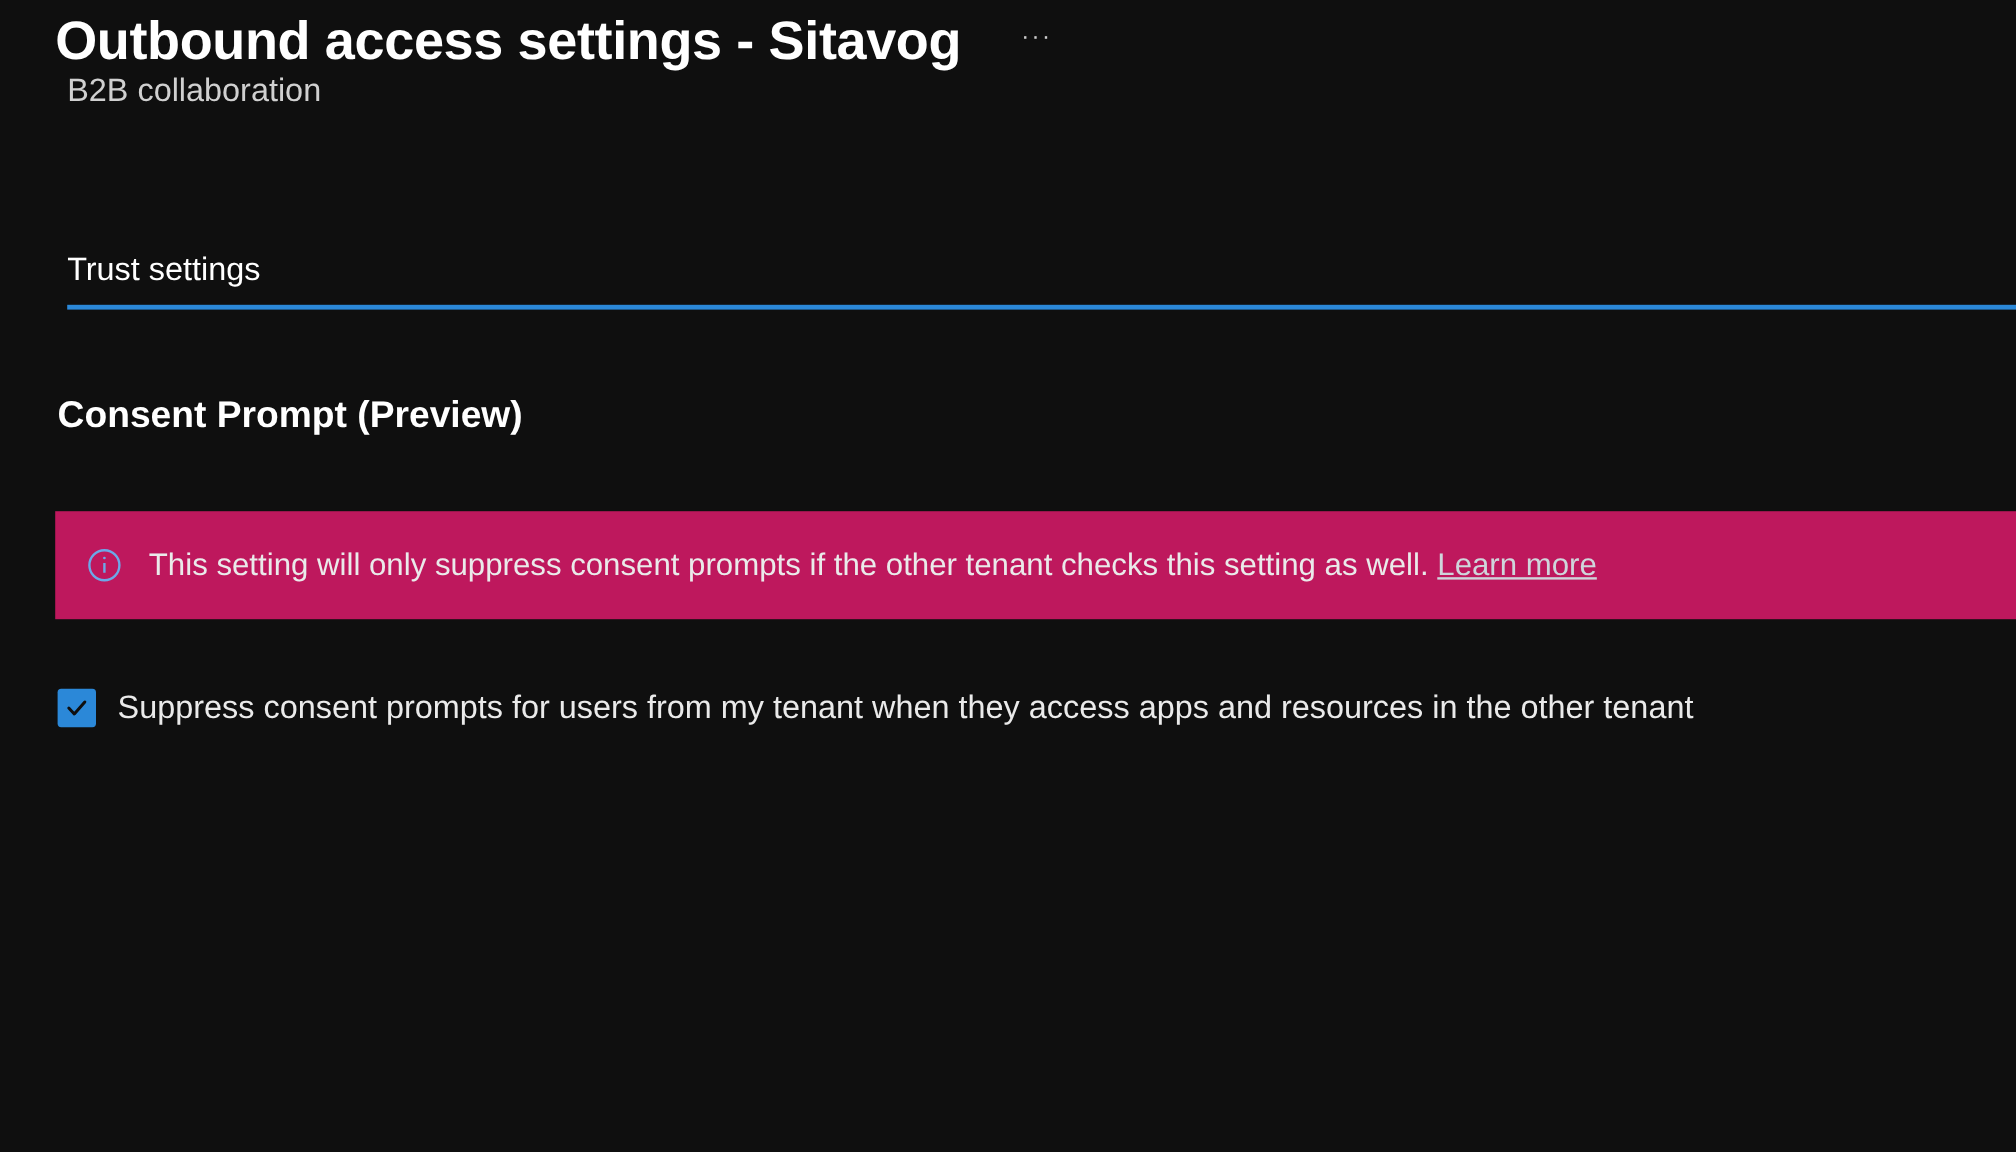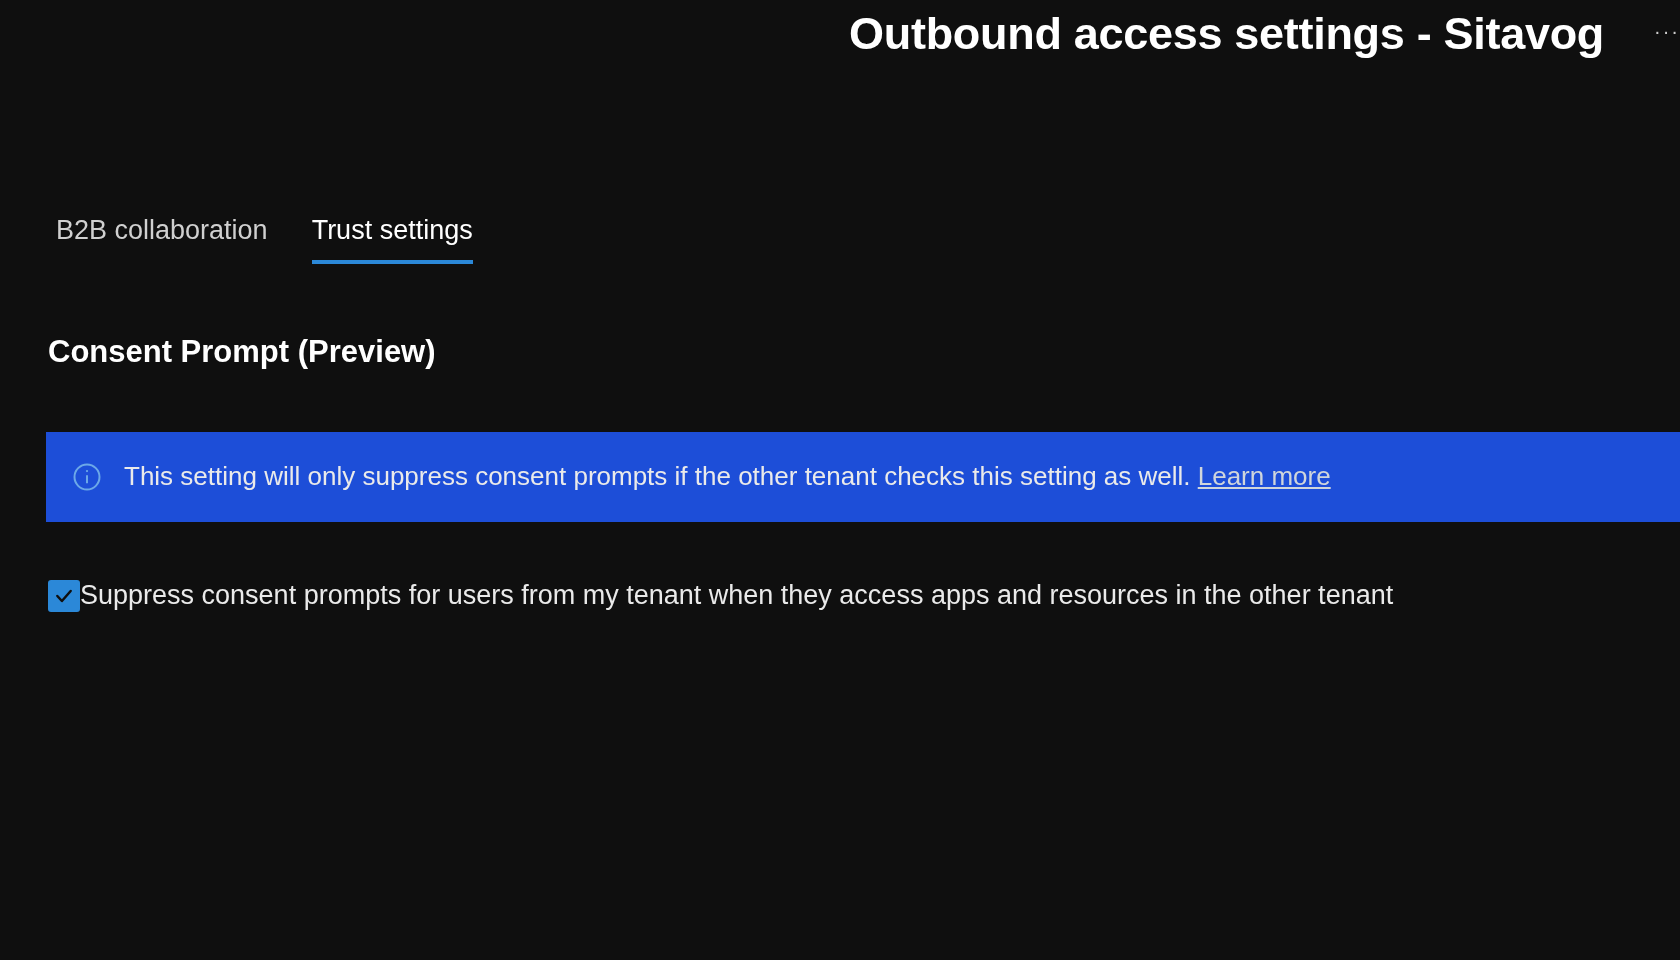--- a/index.html
+++ b/index.html
@@ -16,40 +16,39 @@
       overflow: hidden;
       padding-left: 6px;
     }
     .page {
       padding: 8px 0 0 40px;
     }
     .header-row {
       display: flex;
       align-items: center;
       gap: 50px;
-      justify-content: flex-end;
     }
     .page-title {
       font-size: 45px;
       font-weight: 600;
       color: #ffffff;
       letter-spacing: -0.3px;
     }
     .more-icon {
       font-size: 20px;
       color: #cccccc;
       letter-spacing: 2px;
       padding-bottom: 6px;
       cursor: pointer;
     }
     .tabs {
       display: flex;
-      gap: 44px;
-      margin-top: 155px;
+      gap: 100px;
       margin-left: 10px;
+      flex-direction: column;
     }
     .tab {
       font-size: 27px;
       color: #d0d0d0;
       padding-bottom: 14px;
       cursor: pointer;
       border-bottom: 4px solid transparent;
     }
     .tab.active {
       color: #ffffff;
@@ -59,21 +58,21 @@
     .section-heading {
       font-size: 31px;
       font-weight: 600;
       color: #ffffff;
       margin-top: 70px;
       margin-left: 2px;
     }
     .info-banner {
       display: flex;
       align-items: center;
-      background: #1d4ed8;
+      background: #be185d;
       margin-top: 62px;
       padding: 28px 26px;
       gap: 22px;
     }
     .info-icon {
       width: 30px;
       height: 30px;
       flex-shrink: 0;
     }
     .info-icon svg {
@@ -88,20 +87,21 @@
     .learn-more {
       color: #cfd5db;
       text-decoration: underline;
       cursor: pointer;
     }
     .checkbox-row {
       display: flex;
       align-items: center;
       margin-top: 58px;
       margin-left: 2px;
+      gap: 18px;
     }
     .checkbox {
       width: 32px;
       height: 32px;
       background: #2b88d8;
       border-radius: 3px;
       display: flex;
       align-items: center;
       justify-content: center;
       cursor: pointer;

